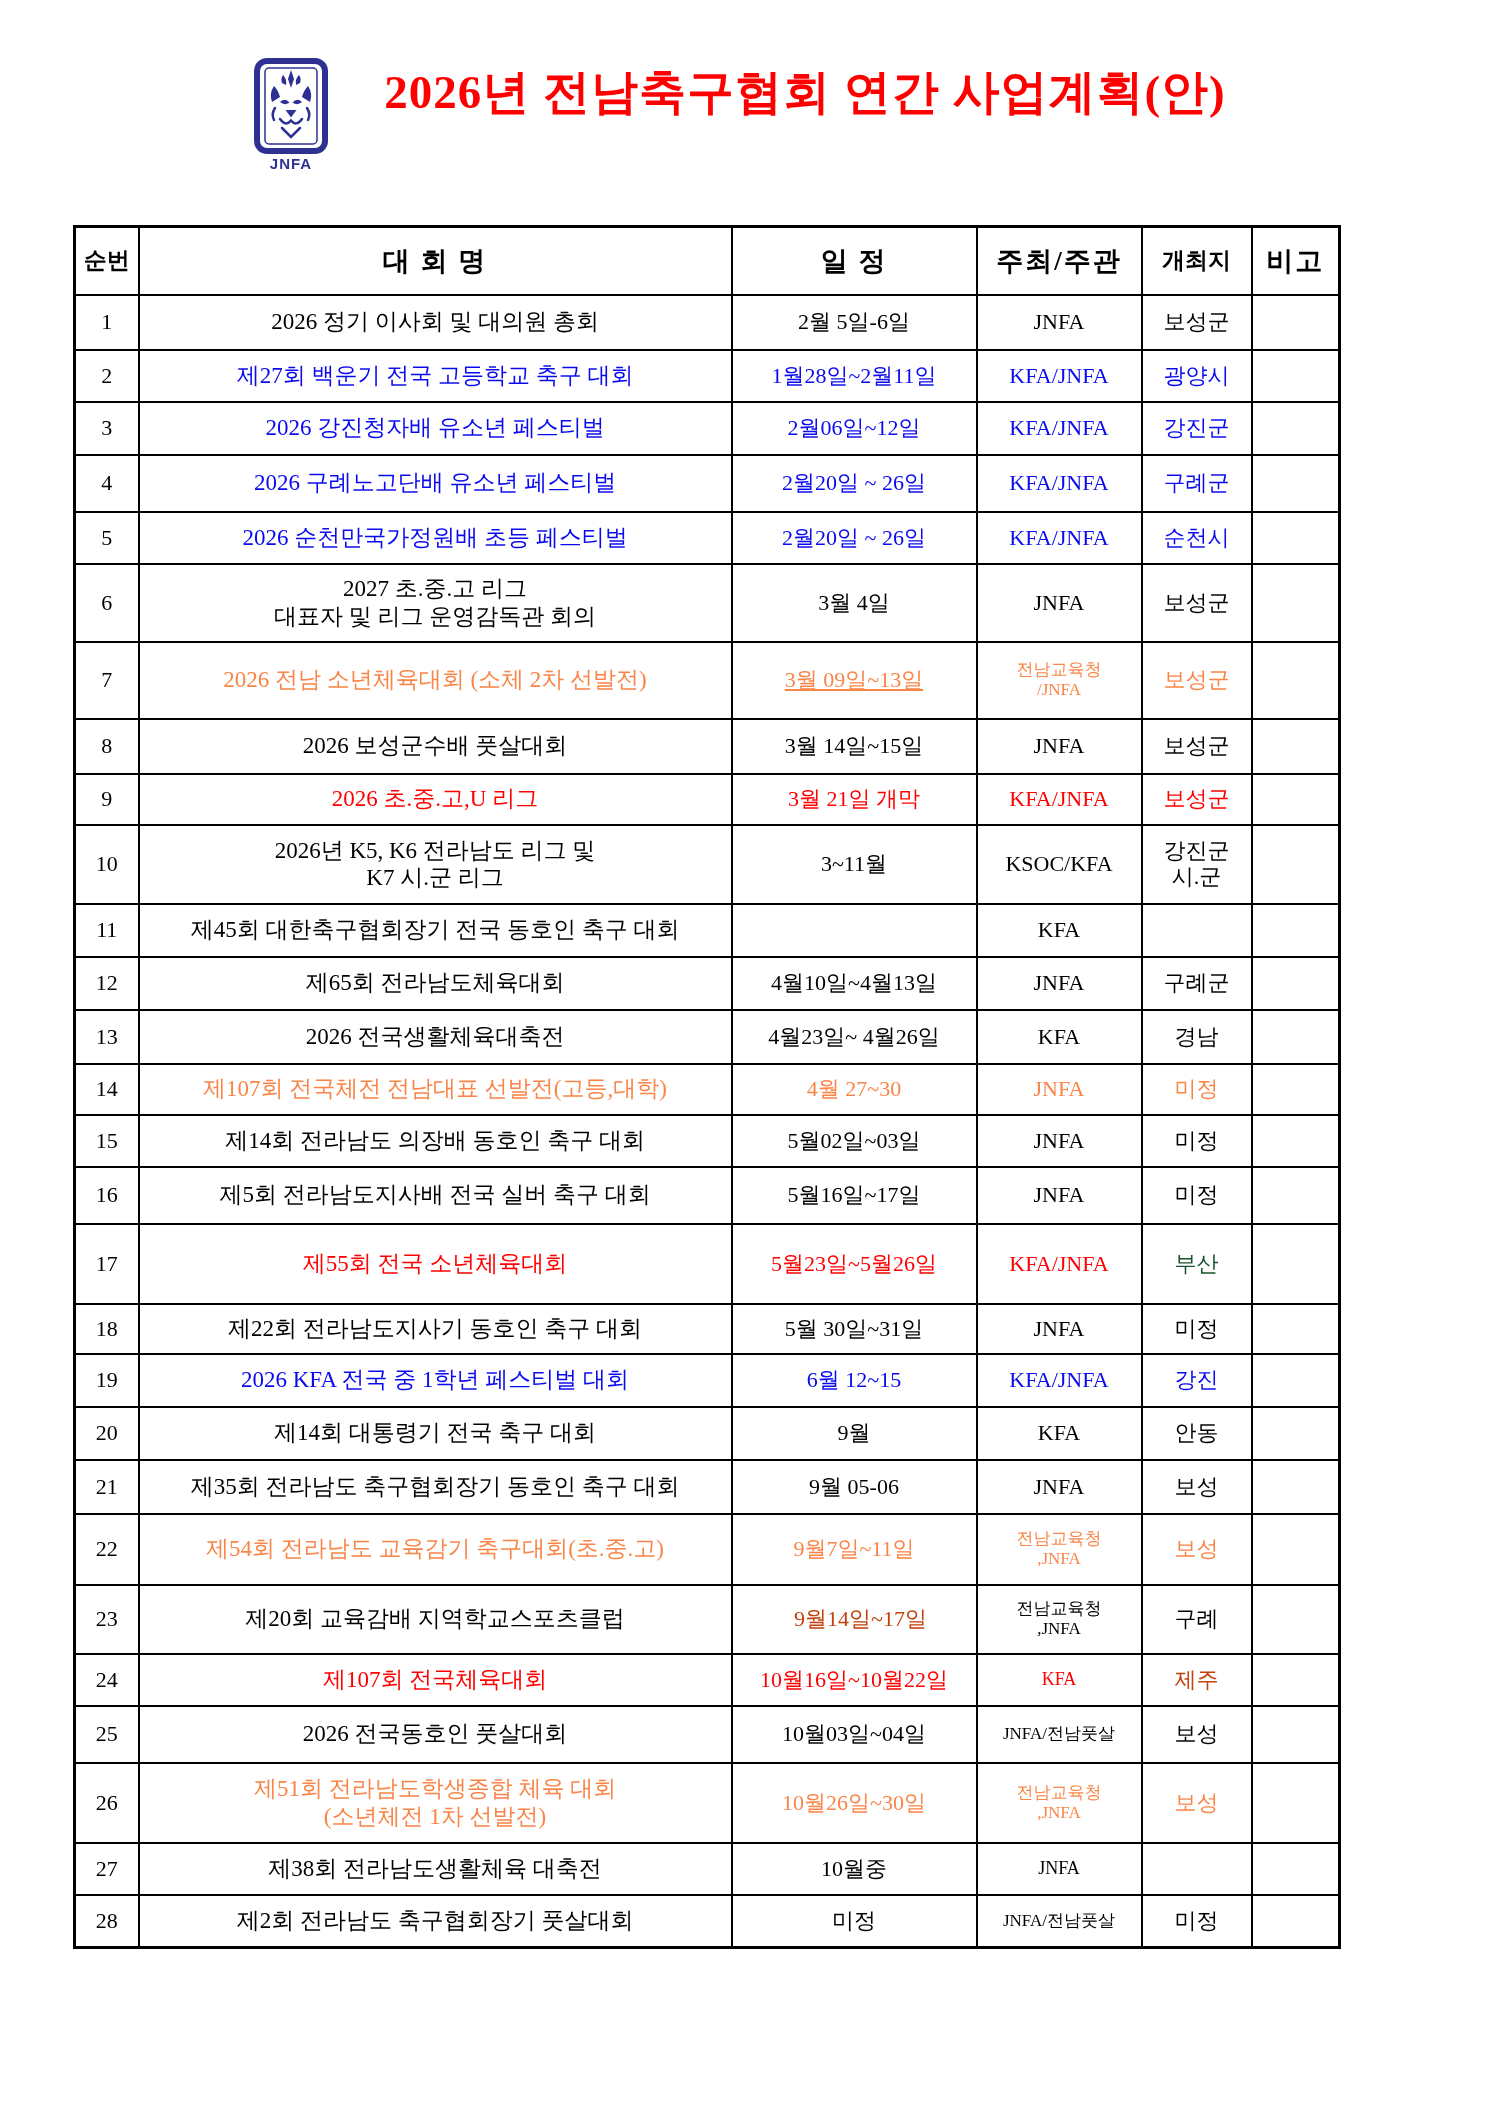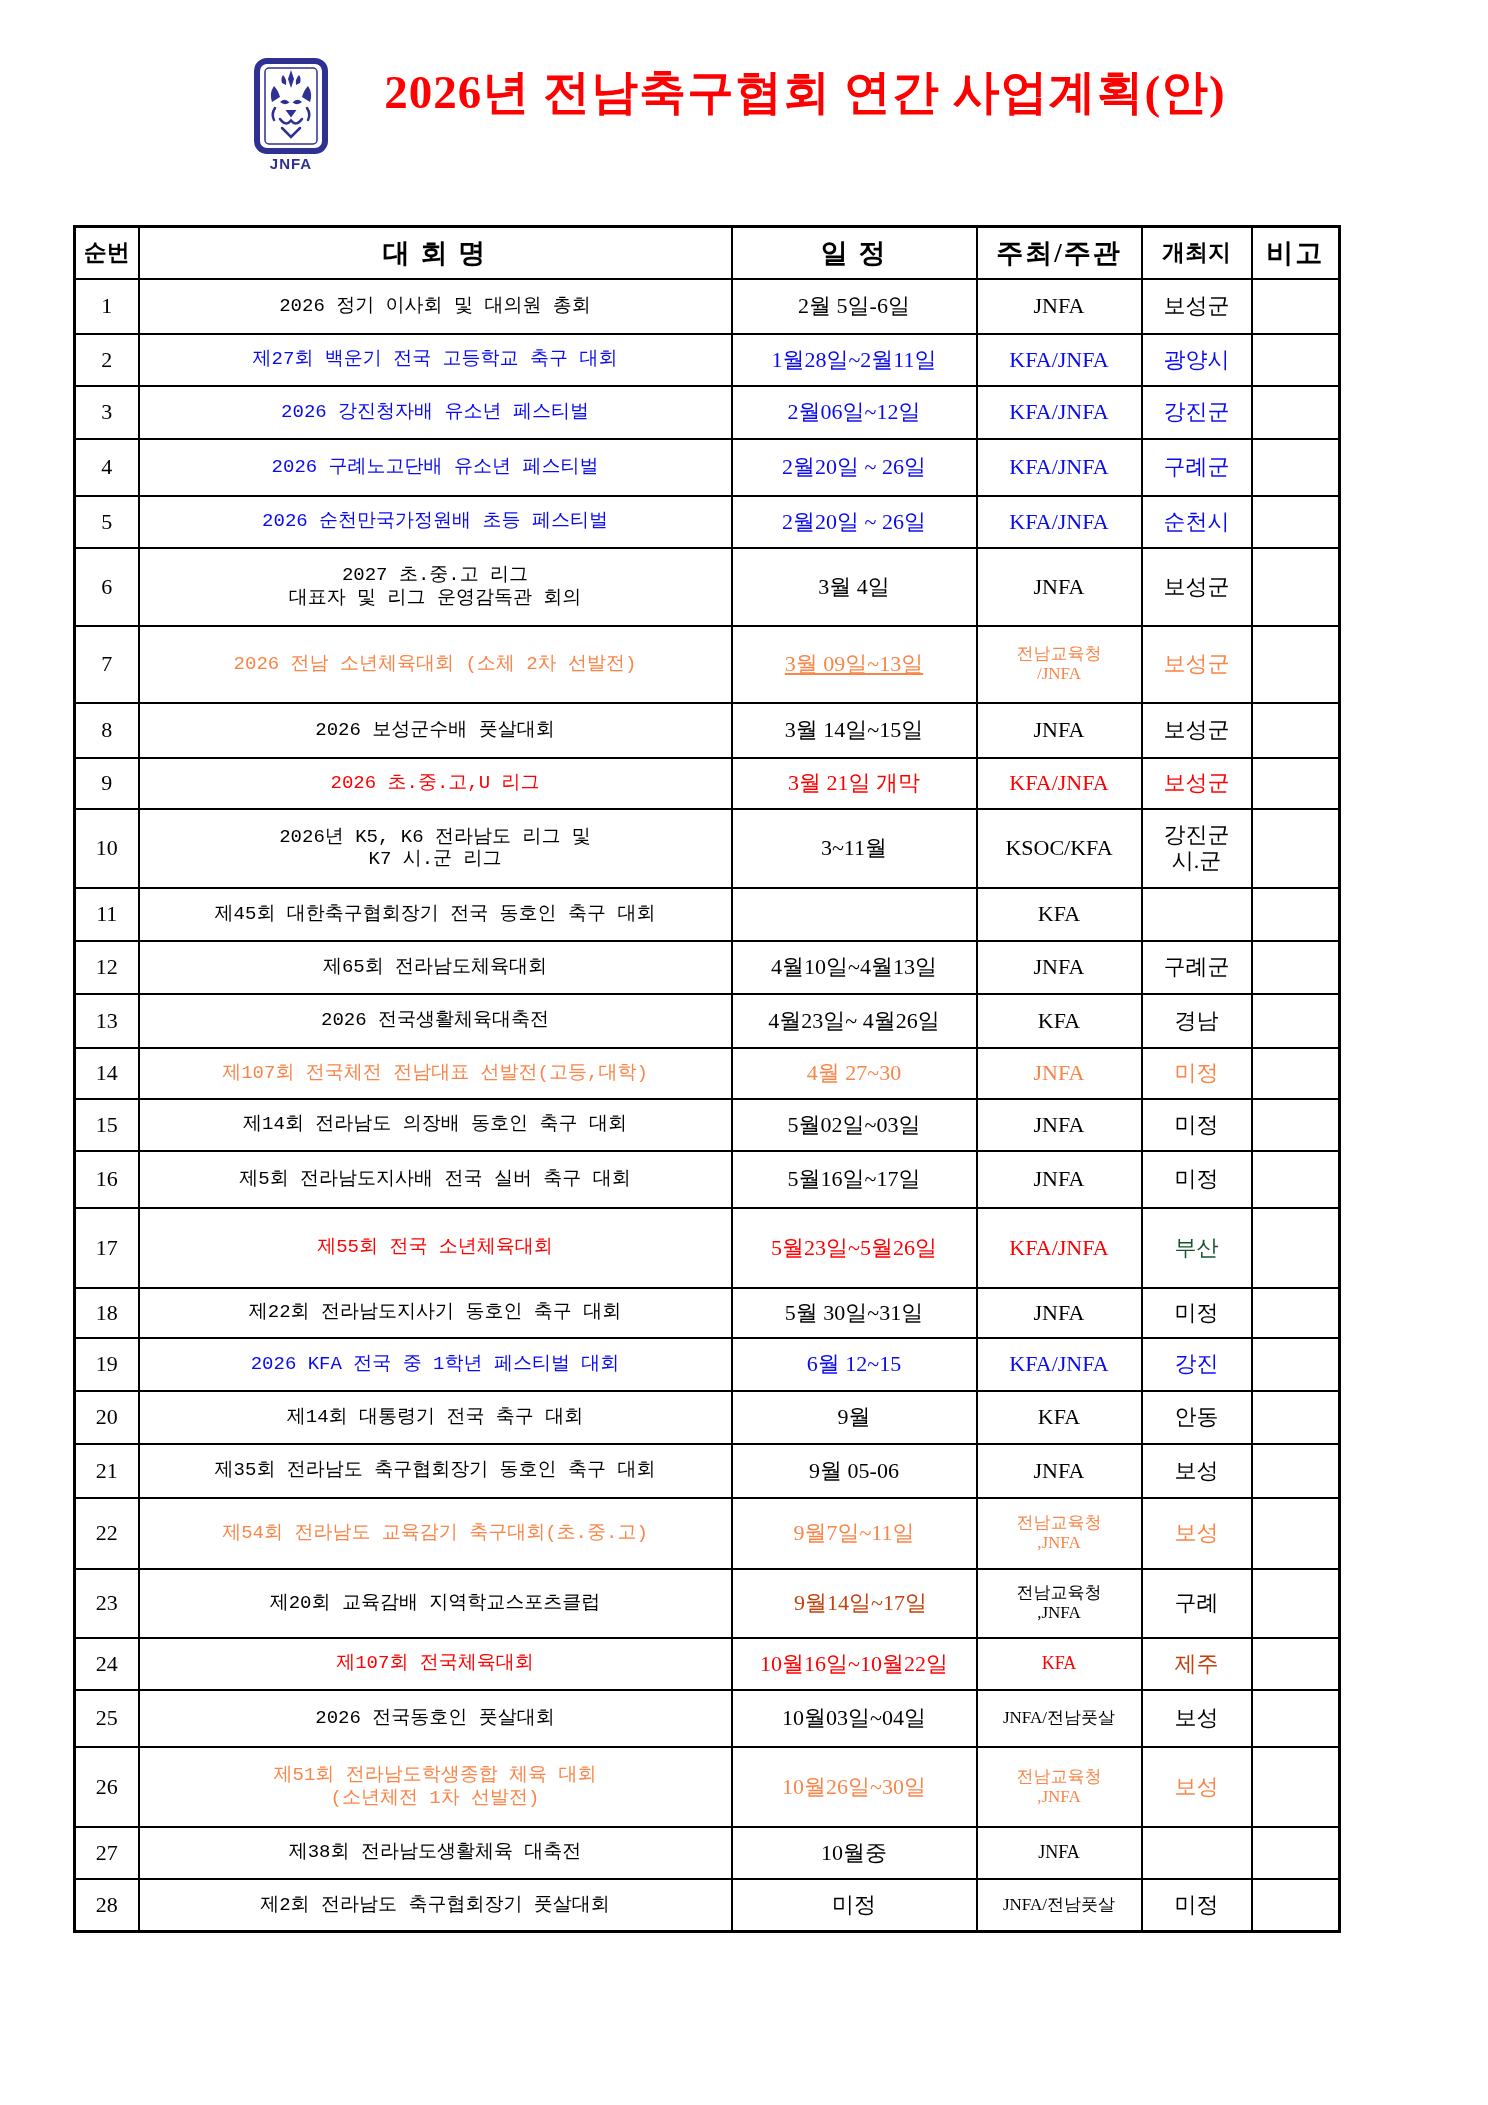--- a/index.html
+++ b/index.html
@@ -17,26 +17,26 @@
     line-height:80px;white-space:nowrap;
   }
   table.schedule{
     position:absolute;left:73px;top:225px;width:1265px;
     border-collapse:collapse;table-layout:fixed;
   }
   table.schedule th, table.schedule td{
     border:2px solid #000;padding:0 3px;text-align:center;vertical-align:middle;overflow:hidden;
   }
   table.schedule{border:3px solid #000;}
-  thead tr{height:52px;}
+  thead tr{height:68px;}
   th{font-size:27px;font-weight:bold;letter-spacing:2px;}
   th.col-no,th.col-venue{font-size:23px;letter-spacing:0;}
   td{font-size:22px;line-height:1.18;}
   td.cell-no{font-size:22px;color:#000;}
-  td.cell-name{font-size:19px;font-family:Liberation Mono, monospace;}
+  td.cell-name{font-size:23px;}
   .small-org{font-size:17px;line-height:1.15;}
   .mid-org{font-size:18px;}
   .sub-line{display:block;}
 </style>
 </head>
 <body>
 
 <div class="doc-header">
   <div class="logo">
     <svg width="76" height="96" viewBox="0 0 76 96">

